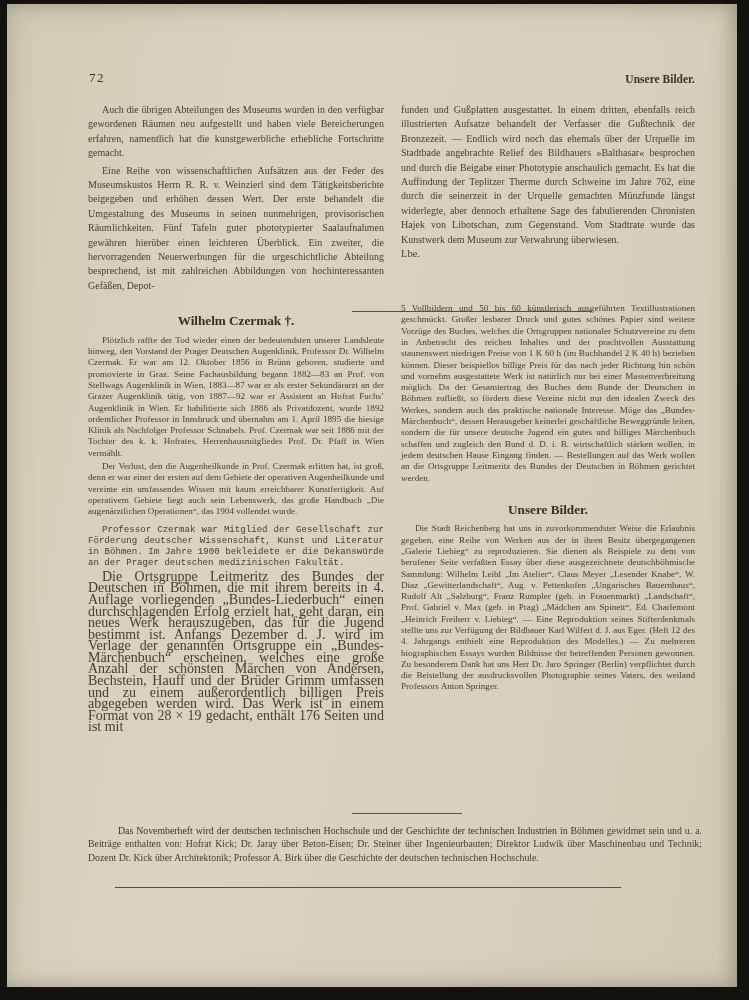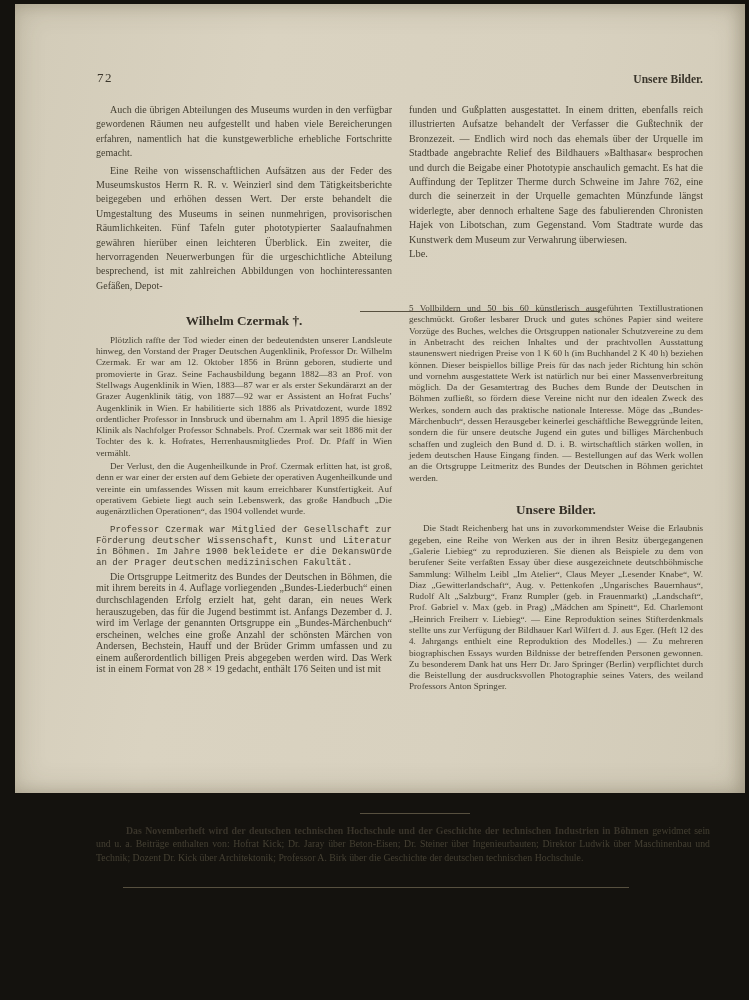--- a/index.html
+++ b/index.html
@@ -2,51 +2,50 @@
 <html lang="de"><head>
 <meta charset="utf-8">
 <style>
   html,body{margin:0;padding:0;}
   body{
     width:749px;height:1000px;position:relative;overflow:hidden;
     background:#14120e;
     font-family:"Liberation Serif","DejaVu Serif",serif;
   }
   .page{
-    position:absolute;left:7px;top:4px;width:730px;height:789px;
+    position:absolute;left:7px;top:4px;width:730px;height:983px;
     background:linear-gradient(100deg,#d2cbb8 0%,#dad3c1 30%,#d8d1bf 65%,#d1cab7 100%);
     box-shadow:inset 0 0 30px rgba(70,58,34,0.22), inset -6px 0 14px rgba(60,50,30,0.18);
     color:#454033;
-    margin-left:8px;
   }
   .pagenum{position:absolute;left:82px;top:66px;font-size:13px;letter-spacing:1.5px;color:#3a352b;}
   .running-title{position:absolute;right:42px;top:69px;font-size:11.5px;font-weight:bold;color:#3a352b;}
   .col{position:absolute;top:99px;}
   .col-left{left:81px;width:296px;}
   .col-right{left:394px;width:294px;}
   p{margin:0;text-align:justify;text-indent:14px;hyphens:auto;}
   .noindent{text-indent:0;}
   .t-lg{font-size:10px;line-height:14.4px;}
   .t-sm{font-size:9.1px;line-height:11.3px;}
-  .t-md{font-size:10px;line-height:11.6px;font-family:Liberation Serif, serif;}
+  .t-md{font-size:14px;line-height:11.6px;font-family:Liberation Serif, serif;}
   .h-sec{font-size:13.2px;line-height:15.5px;font-weight:bold;text-align:center;text-indent:0;color:#363128;}
   .mb3{margin-bottom:3px;}
   .h-czermak{margin:20px 0 6px 0;}
   .obit{margin-bottom:2px;}
   .gap-top{margin-top:6px;font-family:Liberation Mono, monospace;}
   .h-maerchen{margin:13px 6px 7px 6px;}
   .sig{text-align:left;text-indent:0;font-size:10.5px;padding-right:4px;margin-top:1px;color:#454033;}
   .p-voll{margin-top:44px;}
   .h-bilder{margin:18px 0 6px 0;}
   .rule{position:absolute;height:0;border-top:1.2px solid #57503f;}
   .rule-a{left:345px;top:307px;width:240px;}
   .rule-b{left:345px;top:809px;width:110px;}
   .rule-imprint{left:108px;top:883px;width:506px;}
   .november{position:absolute;left:81px;top:820px;width:614px;font-size:9.8px;line-height:13.4px;text-indent:30px;}
-  .november .lead{font-weight:bold;color:#3a352b;}
+  .november .lead{font-weight:normal;color:#3a352b;}
   .imprint{position:absolute;left:0;top:888px;width:100%;text-align:center;font-size:7.7px;line-height:10.2px;color:#5d5647;}
 </style>
 </head>
 <body>
 
 <div class="page">
 
   <div class="pagenum">72</div>
   <div class="running-title">Unsere Bilder.</div>
 

